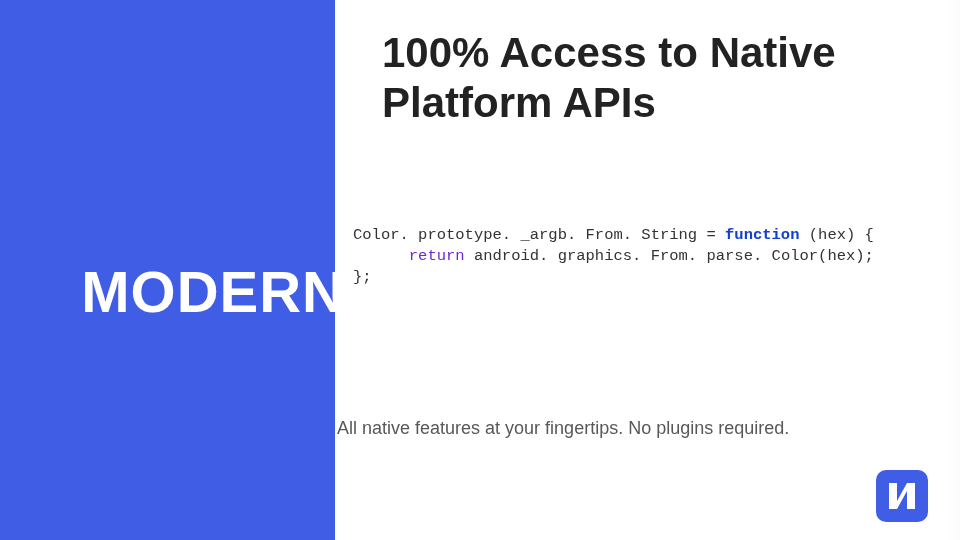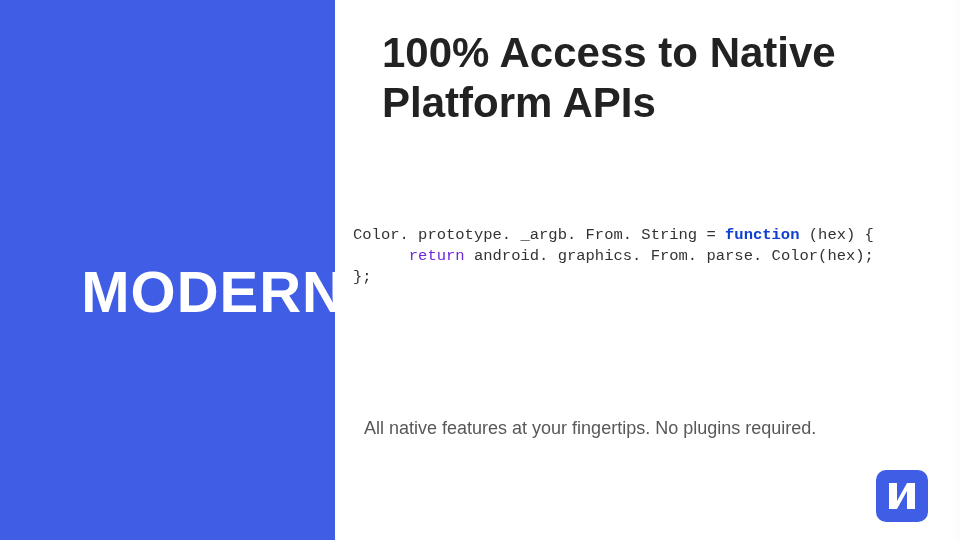--- a/index.html
+++ b/index.html
@@ -55,21 +55,21 @@
     font-family: Consolas, 'Courier New', monospace;
     font-size: 15.5px;
     line-height: 1.35;
     color: #333;
     white-space: pre;
   }
   .kw-blue { color: #6d28d9; }
   .kw-blue-bold { color: #1040d0; font-weight: 700; text-align: center; }
   .body-text {
     position: absolute;
-    left: 364px;
+    left: 337px;
     top: 418px;
     width: 590px;
     color: #585858;
     font-size: 18px;
   }
   .logo {
     position: absolute;
     right: 32px;
     bottom: 18px;
     width: 52px;

